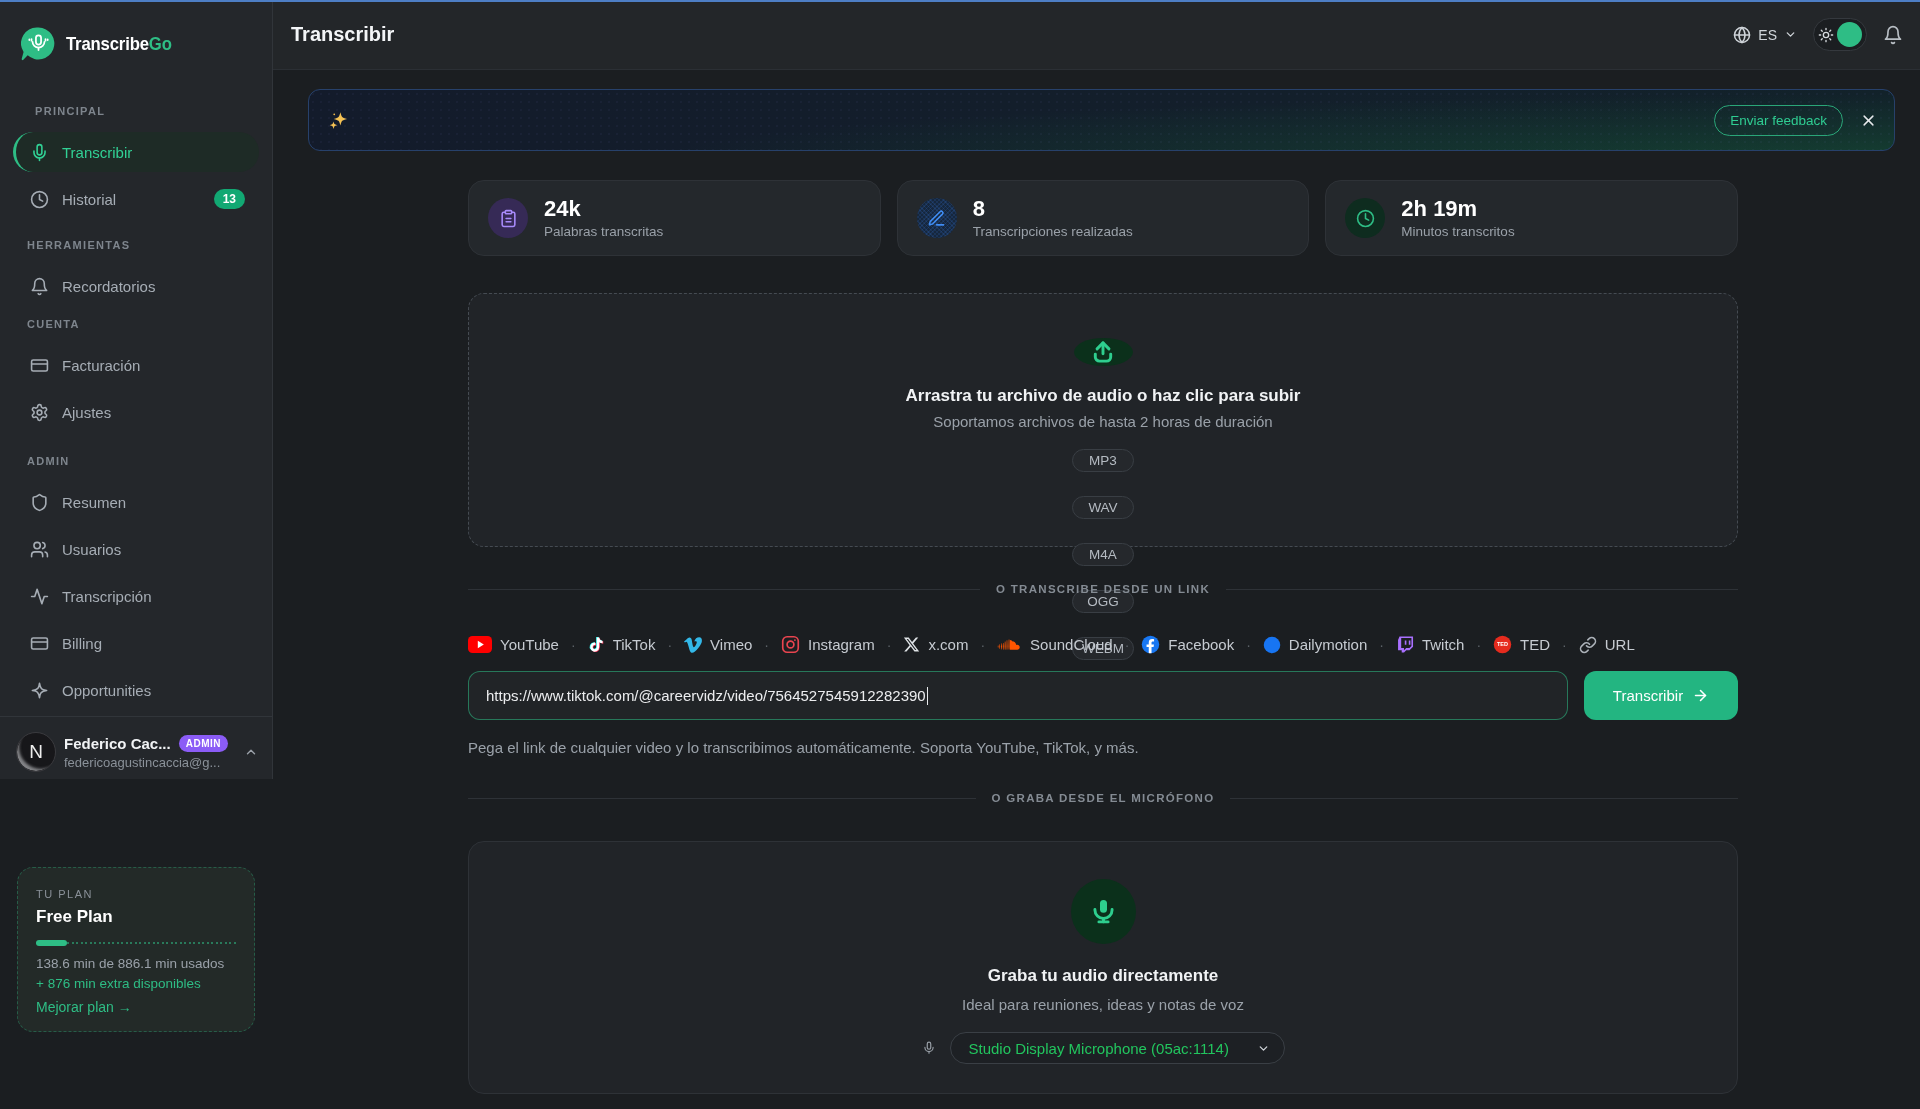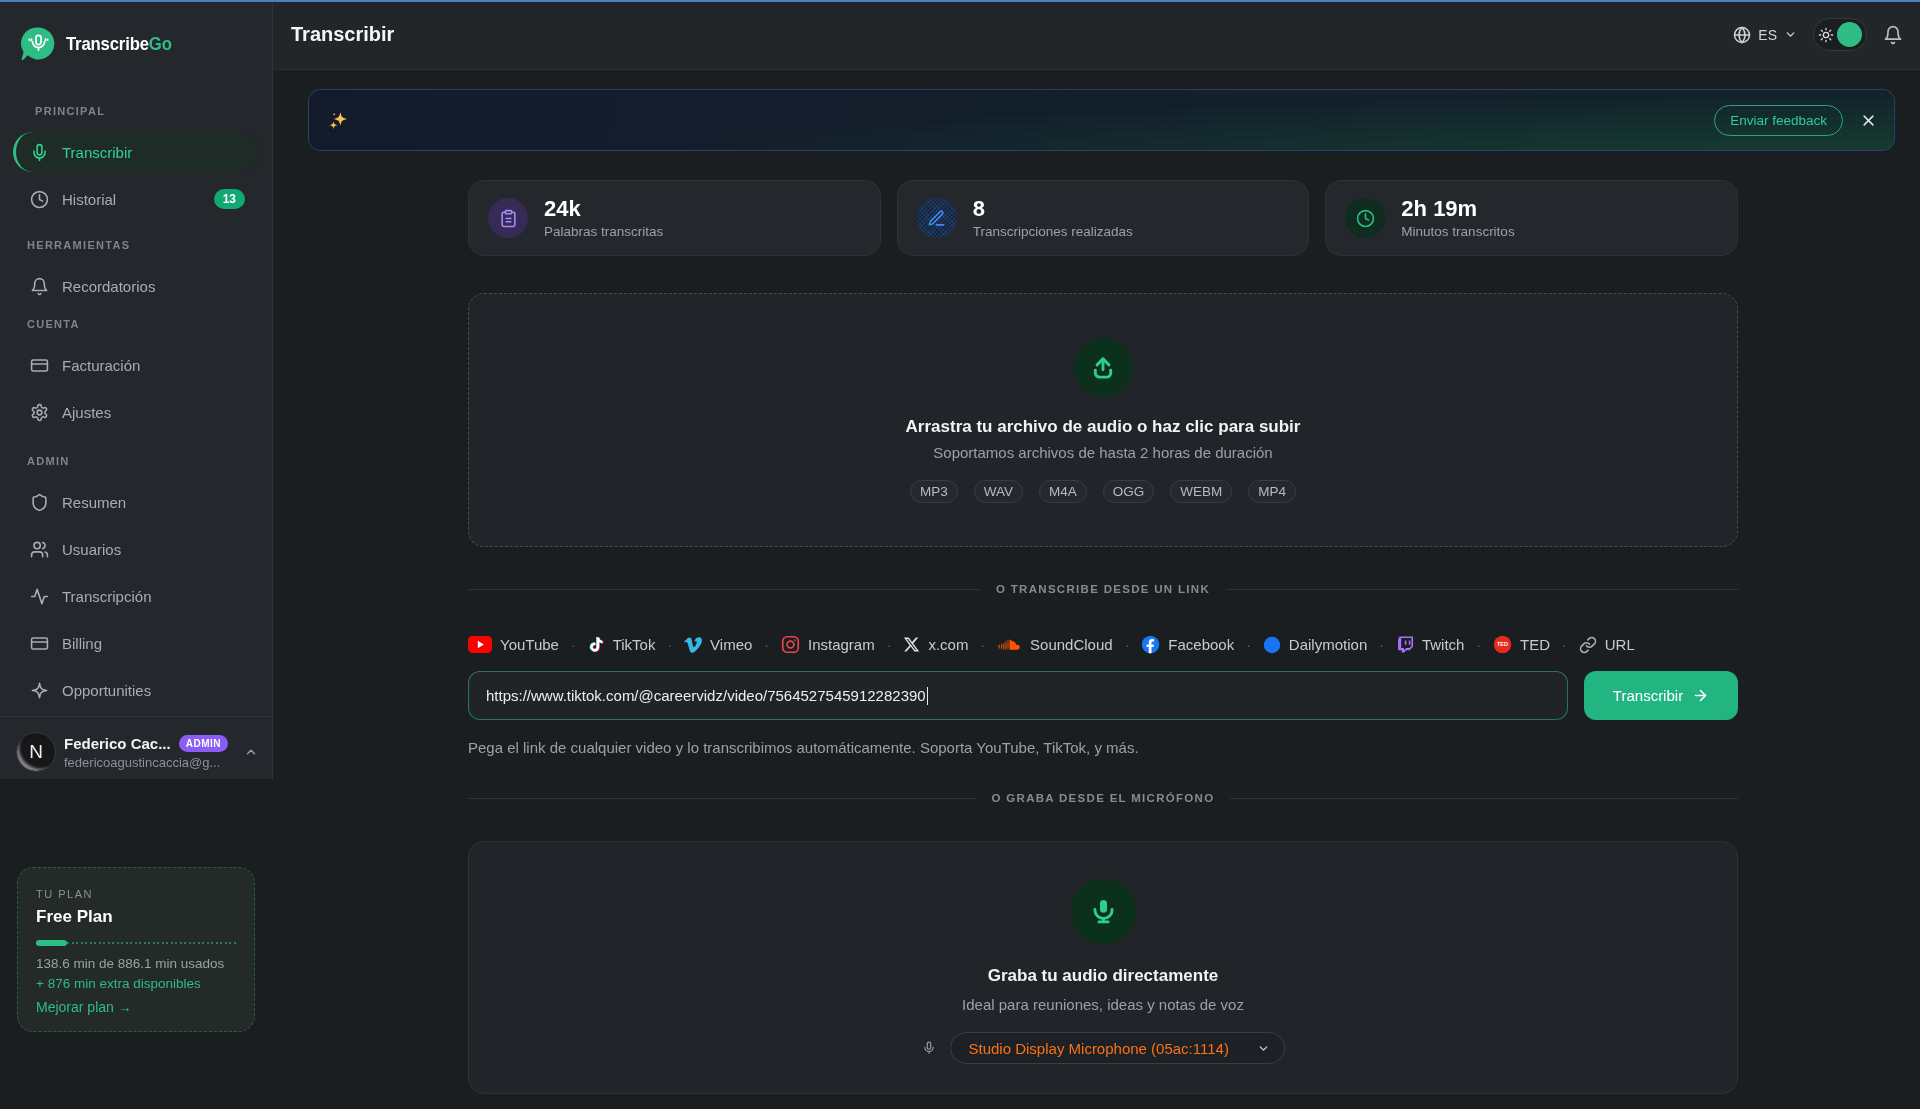--- a/index.html
+++ b/index.html
@@ -128,21 +128,21 @@
 .upload {
   margin-top:37px; height:254px; border:1.5px dashed #454b52; border-radius:16px; background:#212428;
   display:flex; flex-direction:column; align-items:center; text-align:center;
 }
 .big-circle { width:59px; height:59px; border-radius:50%; background:#0b301b;
   display:flex; align-items:center; justify-content:center; }
 .rec-circle { width:65px; height:65px; margin-top:37px; }
 .up-circle { margin-top:44px; }
 .upload-title { font-size:17px; font-weight:700; color:#f1f3f5; margin-top:20px; }
 .upload-sub { font-size:15px; color:#9aa1a9; margin-top:7px; }
-.fmt-row { display:flex; gap:16px; margin-top:19px; justify-content:center; }
+.fmt-row { display:flex; gap:24px; margin-top:19px; justify-content:center;flex-direction:column; }
 .fmt { border:1px solid #393e44; background:#25282c; color:#b4bac1; font-size:13.5px; font-weight:400;
   border-radius:12px; padding:3px 9px; }
 
 
 .divider { display:flex; align-items:center; gap:16px; margin-top:36px; }
 .divider .line { flex:1; height:1px; background:#2e3237; }
 .divider span { font-size:11.5px; font-weight:700; letter-spacing:1.3px; color:#848b93; }
 
 
 .platforms { display:flex; align-items:center; margin-top:40px; gap:12px; font-size:15px; color:#c6cbd1; }
@@ -167,21 +167,21 @@
 .record {
   margin-top:37px; height:253px; border:1px solid #2e3237; border-radius:16px; background:#212428;
   display:flex; flex-direction:column; align-items:center; text-align:center;
 }
 
 .rec-title { font-size:17px; font-weight:700; color:#f1f3f5; margin-top:22px; }
 .rec-sub { font-size:15px; color:#9aa1a9; margin-top:10px; }
 .mic-row { display:flex; align-items:center; gap:14px; margin-top:19px; }
 .mic-select {
   width:335px; height:32px; border:1px solid #3a3f45; border-radius:16px; background:#1d2024;
-  display:flex; align-items:center; padding:0 14px 0 18px; font-size:15px; color:#f97316; gap:10px;
+  display:flex; align-items:center; padding:0 14px 0 18px; font-size:15px; color:#22c55e; gap:10px;
 }
 .mic-select span { flex:1; text-align:left; }
 </style>
 </head>
 <body>
 <div class="topbar"></div>
 
 <aside>
   <div class="logo">
     <svg class="logo-bubble" viewBox="0 0 34 34">

